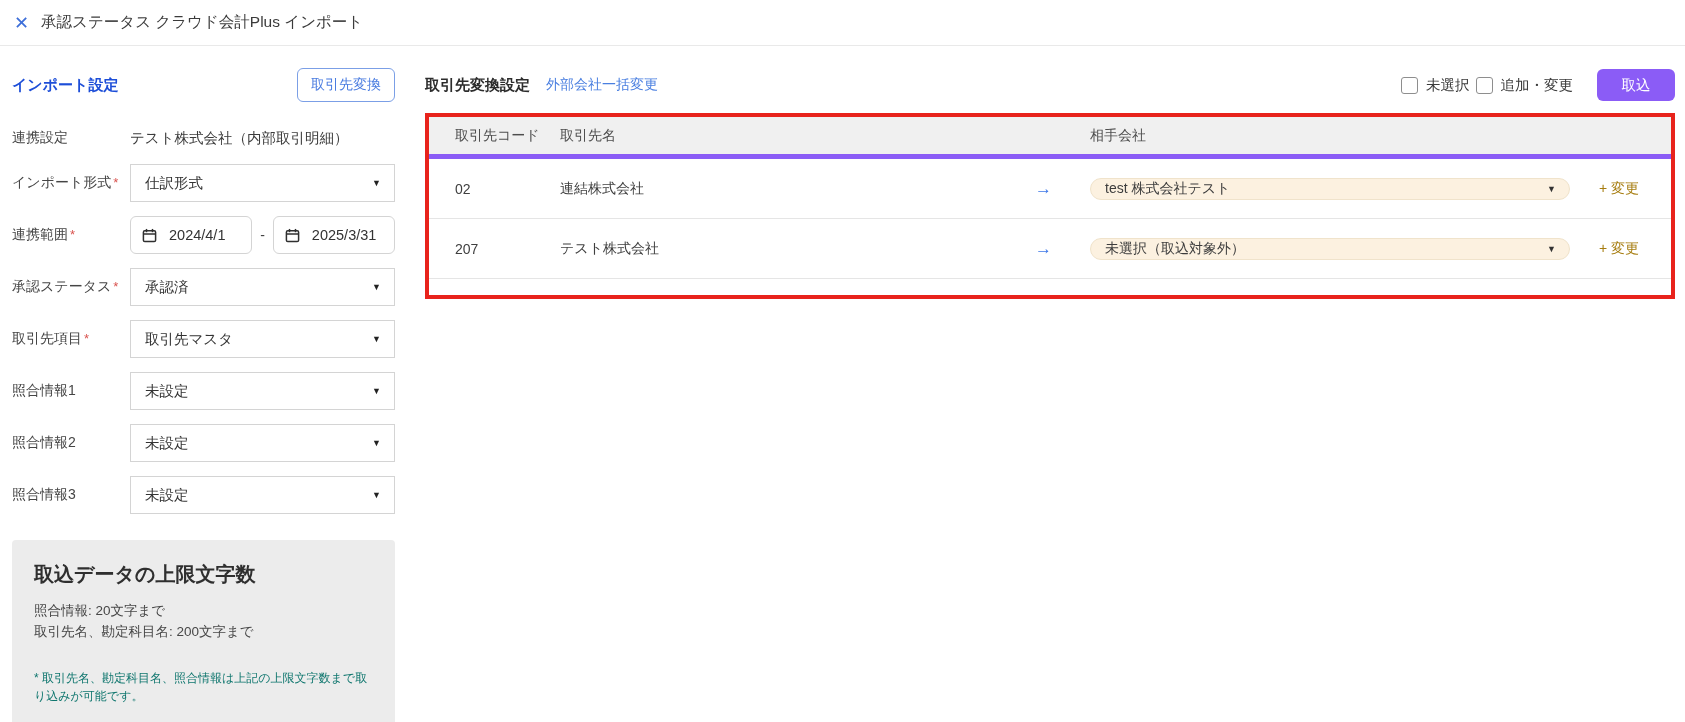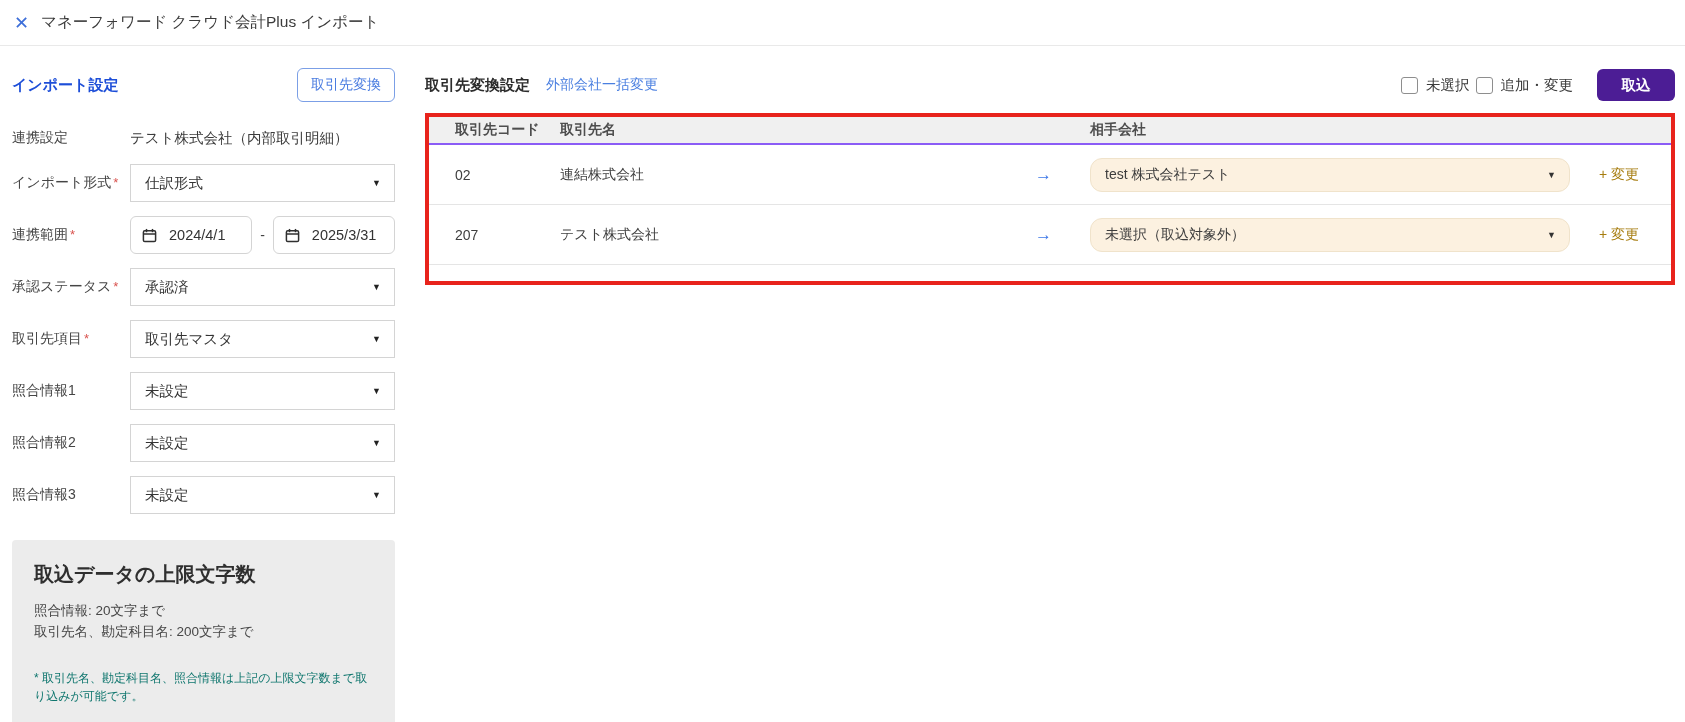--- a/index.html
+++ b/index.html
@@ -48,42 +48,42 @@
   
   .right-panel { position:absolute; left:425px; top:46px; width:1250px; }
   .rp-head { margin-top:22px; height:34px; display:flex; align-items:center; }
   .rp-title { font-size:15px; font-weight:700; color:#2d2d2d; }
   .bulk-link { margin-left:16px; font-size:14px; color:#4a7fe0; cursor:pointer; text-decoration:none; }
   .rp-spacer { flex:1; }
   .filters { display:flex; align-items:center; gap:6px; margin-right:24px; }
   .chk { display:flex; align-items:center; gap:8px; cursor:pointer; }
   .chk-box { width:17px; height:17px; border:1.5px solid #8e8e8e; border-radius:3px; background:#fff; }
   .chk-label { font-size:14.5px; color:#3a3a3a; }
-  .btn-primary { width:78px; height:32px; background:#4c1d95; border:none; border-radius:6px;
-    color:#fff; font-size:14.5px; cursor:pointer; font-family:inherit;font-weight:bold; }
+  .btn-primary { width:78px; height:32px; background:#8b5cf6; border:none; border-radius:6px;
+    color:#fff; font-size:14.5px; cursor:pointer; font-family:inherit; }
 
   .red-box { margin-top:11px; border:4px solid #e8231c; background:#fff; padding-bottom:16px; }
   .tbl-row { display:grid; grid-template-columns:105px 475px 55px 480px 1fr; align-items:center; padding:0 26px; }
-  .tbl-header { height:28px; background:#f0f0f0; border-bottom:2px solid #8b5cf6;font-weight:bold; }
+  .tbl-header { height:42px; background:#f0f0f0; border-bottom:5px solid #8b5cf6; }
   .th { font-size:14px; color:#4e4e4e; }
   .tbl-data { height:60px; border-bottom:1px solid #e5e5e5; background:#fff; }
   .td { font-size:14px; color:#3f3f3f; }
   .arrow { color:#3e78e8; font-size:17px; }
-  .partner-select { position:relative; height:34px; background:#fcf1e0; border:1px solid #f0e3cb;
+  .partner-select { position:relative; height:22px; background:#fcf1e0; border:1px solid #f0e3cb;
     border-radius:12px; display:flex; align-items:center; padding:0 30px 0 14px; cursor:pointer; }
   .partner-select .val { font-size:14px; color:#3d3d3d; }
   .partner-select .caret { color:#333; }
   .change-link { font-size:14px; color:#a67c0e; cursor:pointer; text-align:right; padding-right:6px; white-space:nowrap; }
 </style>
 </head>
 <body>
 
 <div class="topbar">
   <span class="close-x">✕</span>
-  <span class="app-title">マネーフォワード クラウド会計Plus インポート</span>
+  <span class="app-title">承認ステータス クラウド会計Plus インポート</span>
 </div>
 
 <div class="left-panel">
 
   <div class="panel-head">
     <span class="panel-title">インポート設定</span>
     <button class="btn-outline">取引先変換</button>
   </div>
 
   <div class="field-row static">

